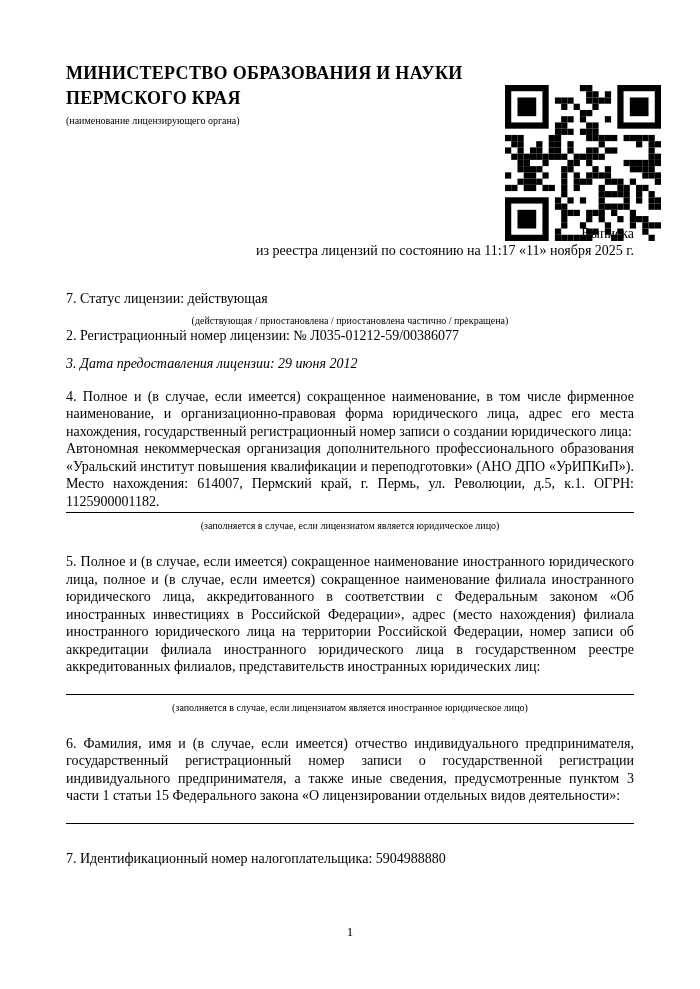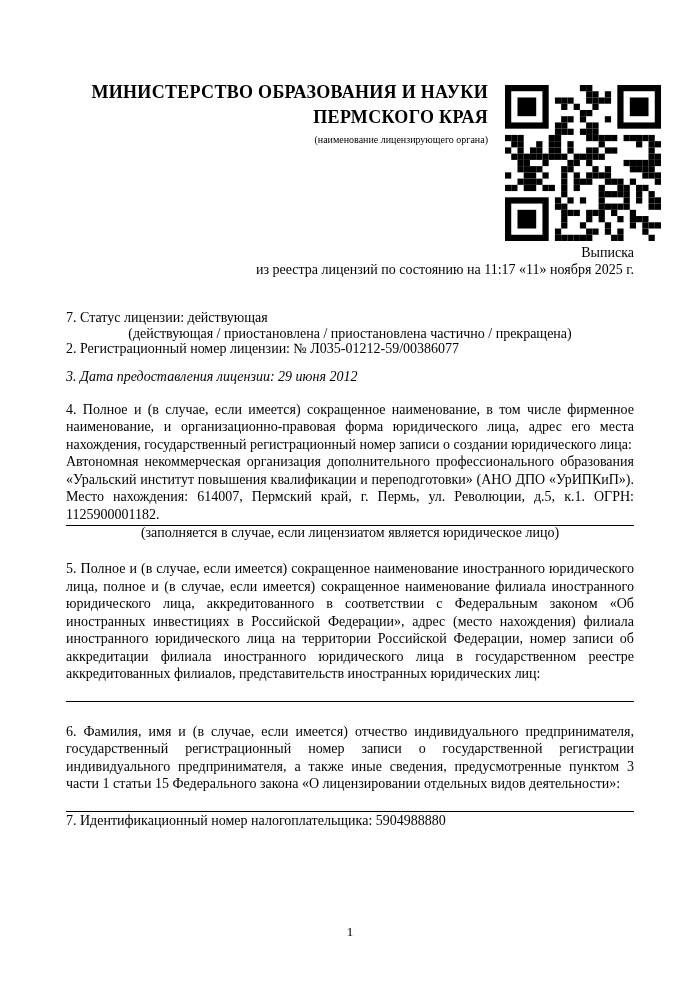--- a/index.html
+++ b/index.html
@@ -11,44 +11,44 @@
   .page{
     position:absolute;inset:0;
     padding:0 66px;box-sizing:border-box;
   }
   
   .qr{
     position:absolute;top:85px;right:39px;width:156px;height:156px;
   }
   .qr svg{width:100%;height:100%;display:block;fill:#000;}
   .ministry{
-    margin-top:80px;width:422px;text-align:right;
+    margin-top:61px;width:422px;text-align:left;
   }
   .ministry-name{
     font-weight:bold;font-size:18px;line-height:25px;letter-spacing:.3px;
   }
   .ministry-caption{
     font-size:10px;margin-top:4px;
   }
   
   .doc-title{
     margin-top:99px;text-align:right;font-size:14px;line-height:17px;
   }
   
   .section{font-size:14px;line-height:17.5px;}
   .s1{margin-top:31px;}
   .s2{}
   .s3{margin-top:11px;font-style:italic;}
   .s4{margin-top:15px;}
   .s5{margin-top:21px;}
   .s6{margin-top:21px;}
-  .s7{}
+  .s7{margin-top:26px;}
   .para{text-align:justify;}
   .caption{
-    text-align:center;font-size:14px;line-height:12px;margin-top:1px;
+    text-align:center;font-size:10px;line-height:12px;margin-top:7px;
   }
   .rule{
     border:0;border-top:1.6px solid #000;margin:2px 0 0 0;
   }
   .rule-gap{margin-top:18px;}
   .page-number{
     position:absolute;left:0;right:0;top:924px;
     text-align:center;font-size:13px;
   }
 </style>
@@ -307,20 +307,21 @@
   <div class="section s4">
     <div class="para">4. Полное и (в случае, если имеется) сокращенное наименование, в том числе фирменное наименование, и организационно-правовая форма юридического лица, адрес его места нахождения, государственный регистрационный номер записи о создании юридического лица:</div>
     <div class="para">Автономная некоммерческая организация дополнительного профессионального образования «Уральский институт повышения квалификации и переподготовки» (АНО ДПО «УрИПКиП»). Место нахождения: 614007, Пермский край, г. Пермь, ул. Революции, д.5, к.1. ОГРН: 1125900001182.</div>
     <hr class="rule">
     <div class="caption">(заполняется в случае, если лицензиатом является юридическое лицо)</div>
   </div>
 
   <div class="section s5">
     <div class="para">5. Полное и (в случае, если имеется) сокращенное наименование иностранного юридического лица, полное и (в случае, если имеется) сокращенное наименование филиала иностранного юридического лица, аккредитованного в соответствии с Федеральным законом «Об иностранных инвестициях в Российской Федерации», адрес (место нахождения) филиала иностранного юридического лица на территории Российской Федерации, номер записи об аккредитации филиала иностранного юридического лица в государственном реестре аккредитованных филиалов, представительств иностранных юридических лиц:</div>
     <hr class="rule rule-gap">
+    <div class="caption">(заполняется в случае, если лицензиатом является иностранное юридическое лицо)</div>
   </div>
 
   <div class="section s6">
     <div class="para">6. Фамилия, имя и (в случае, если имеется) отчество индивидуального предпринимателя, государственный регистрационный номер записи о государственной регистрации индивидуального предпринимателя, а также иные сведения, предусмотренные пунктом 3 части 1 статьи 15 Федерального закона «О лицензировании отдельных видов деятельности»:</div>
     <hr class="rule rule-gap">
   </div>
 
   <div class="section s7">
     <div>7. Идентификационный номер налогоплательщика: 5904988880</div>
   </div>

